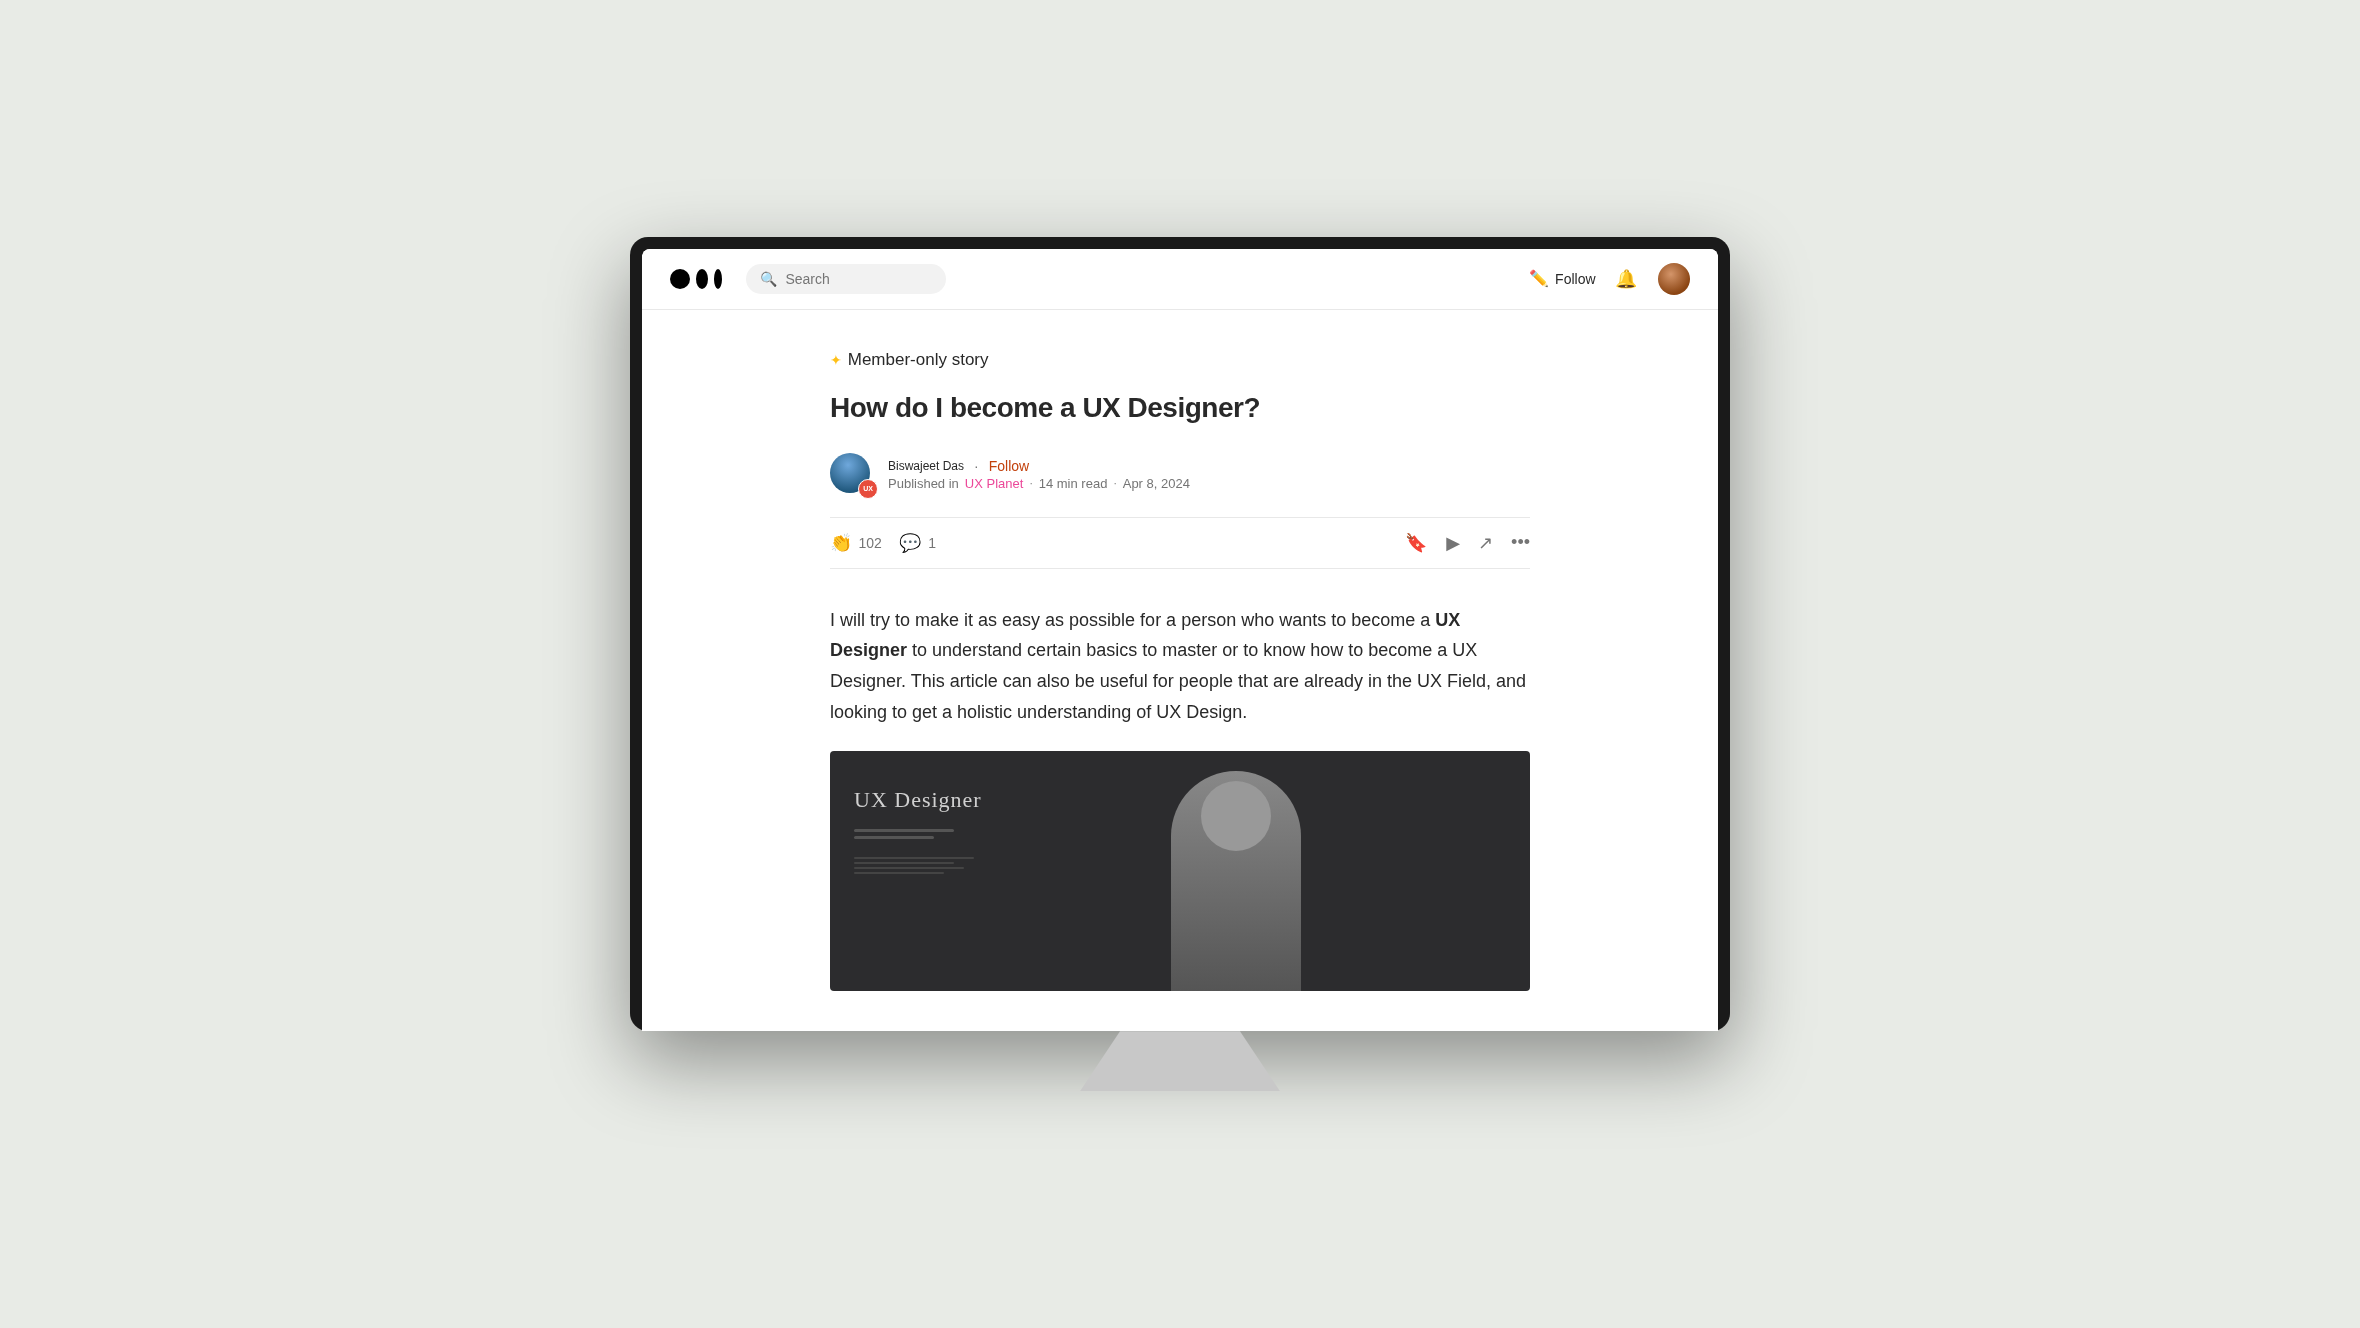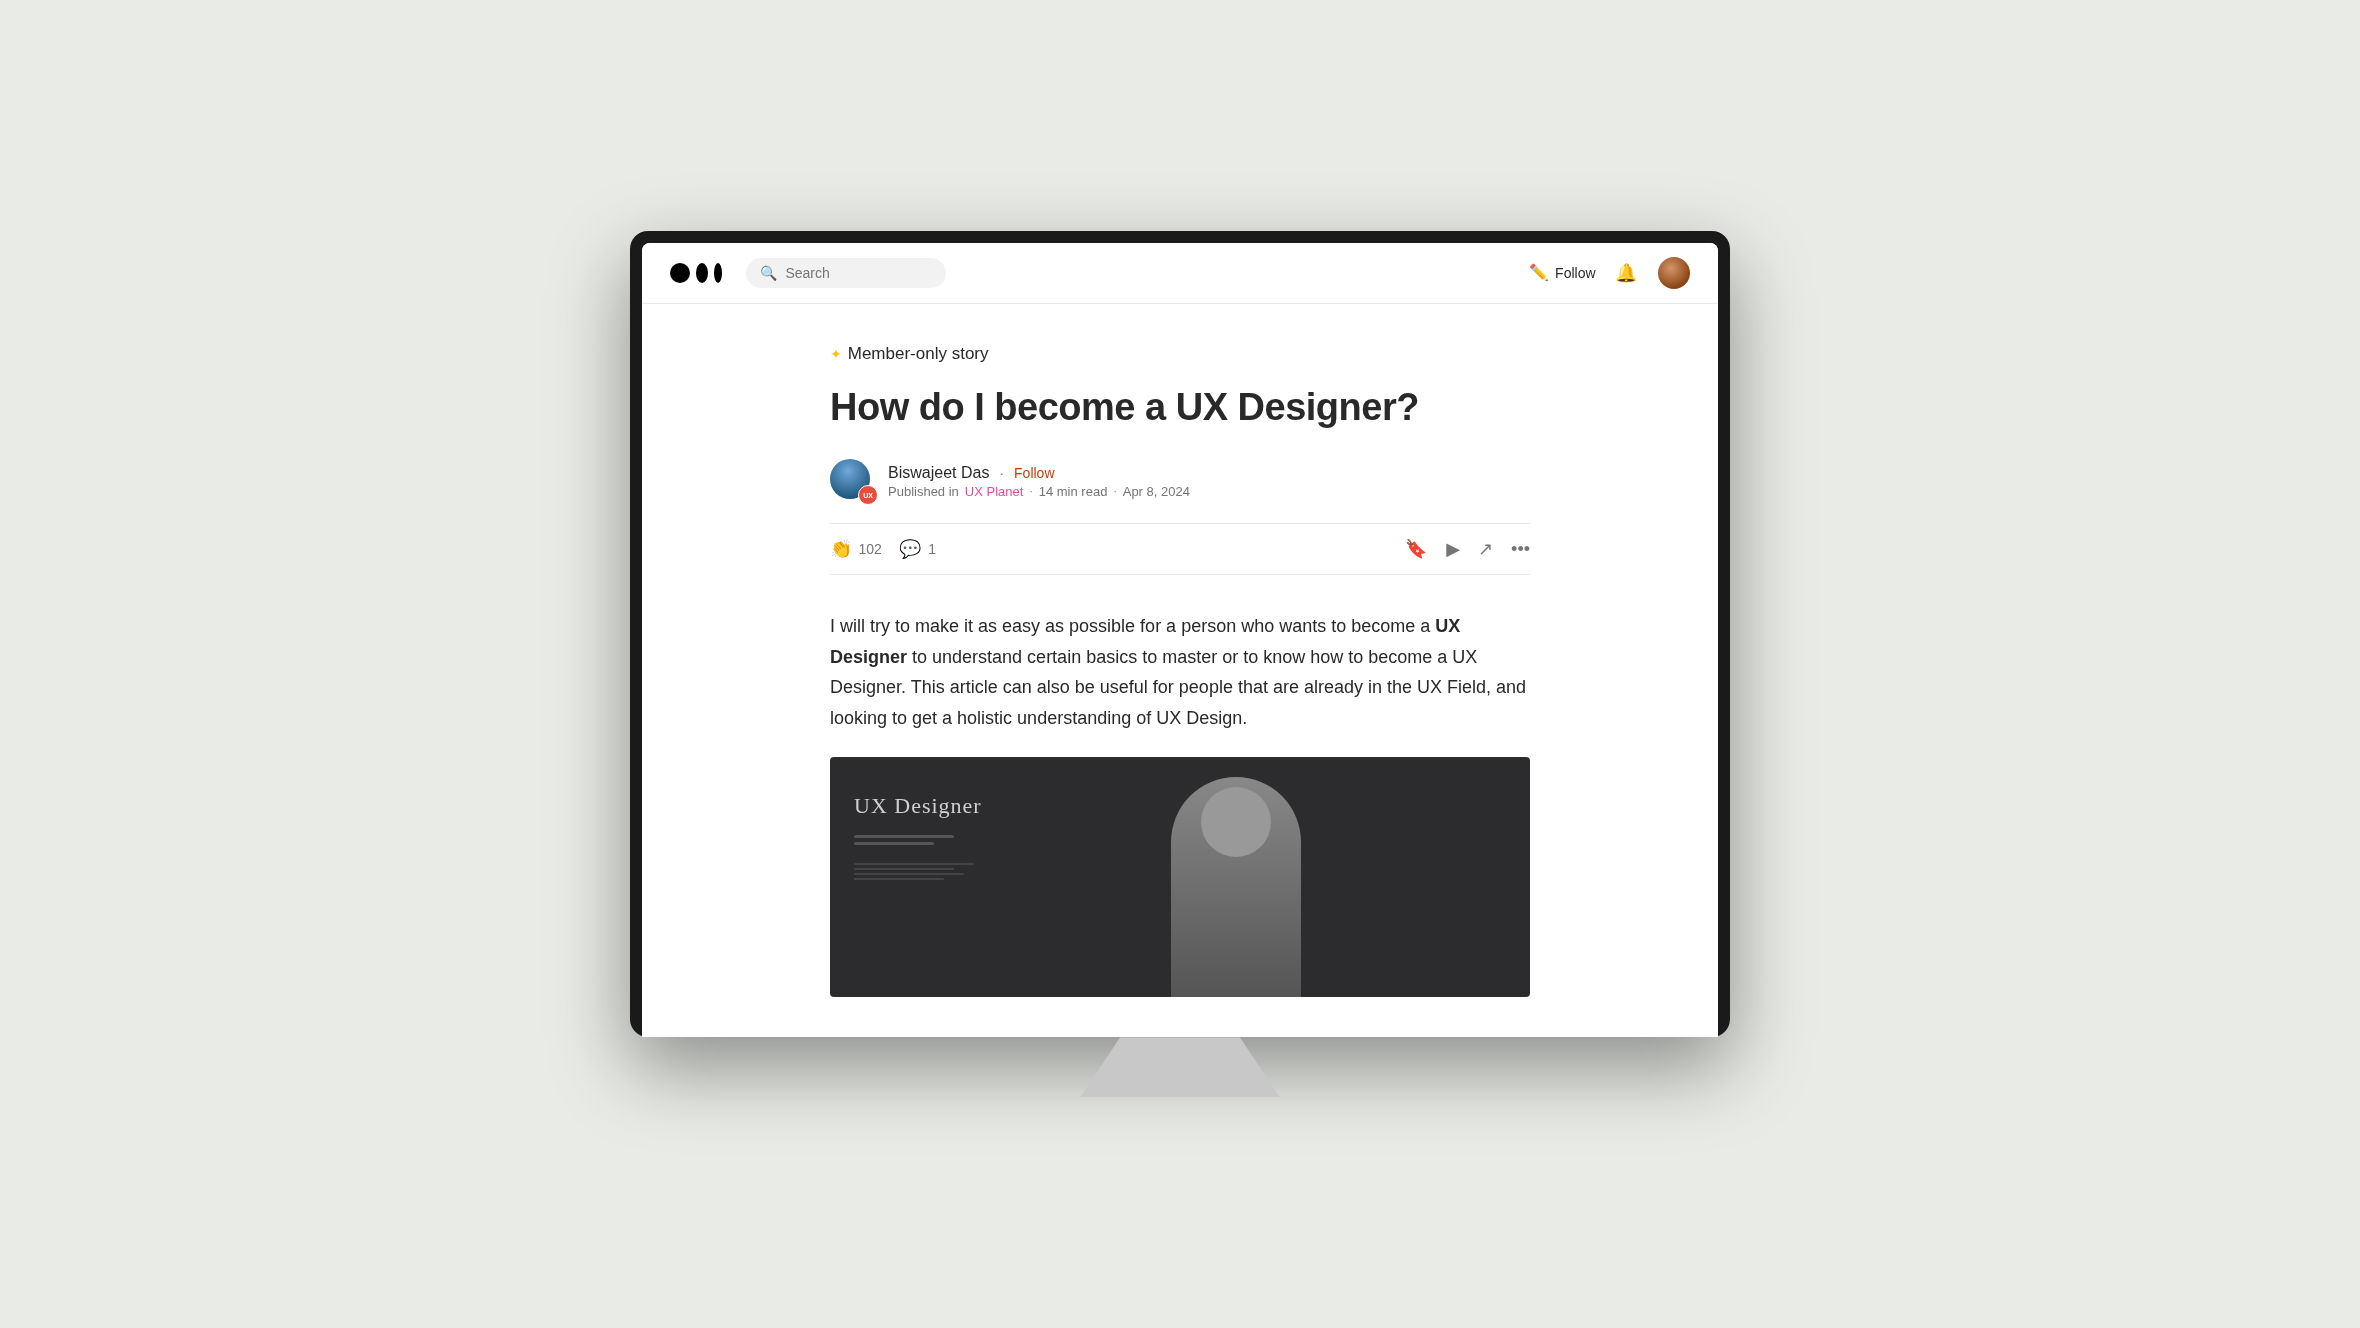--- a/index.html
+++ b/index.html
@@ -149,21 +149,21 @@
       color: #FFC017;
       font-size: 14px;
     }
 
     .member-text {
       color: #292929;
       font-size: 17px;
     }
 
     .article-title {
-      font-size: 38px;
+      font-size: 28px;
       font-weight: 700;
       color: #292929;
       line-height: 1.25;
       margin-bottom: 28px;
       letter-spacing: -0.5px;
     }
 
     .author-row {
       display: flex;
       align-items: center;
@@ -217,21 +217,21 @@
       gap: 2px;
     }
 
     .author-name-row {
       display: flex;
       align-items: center;
       gap: 10px;
     }
 
     .author-name {
-      font-size: 16px;
+      font-size: 12px;
       color: #292929;
       font-weight: 500;
     }
 
     .dot {
       color: #757575;
       font-size: 14px;
     }
 
     .follow-btn {

